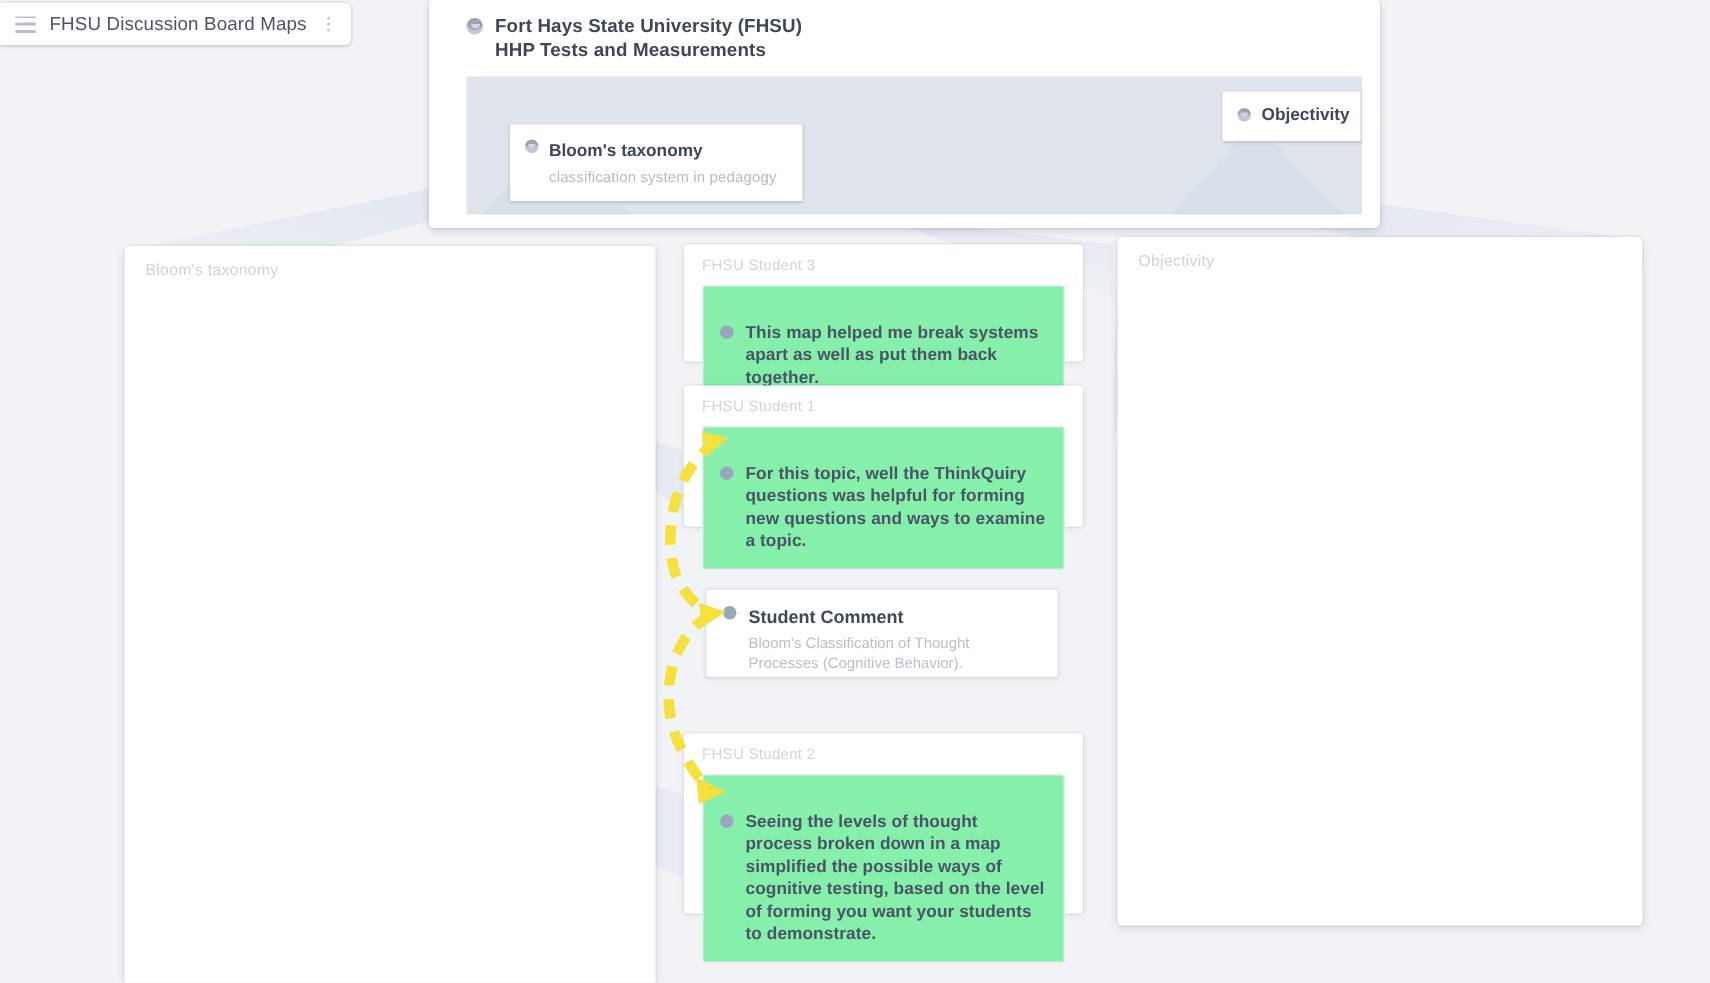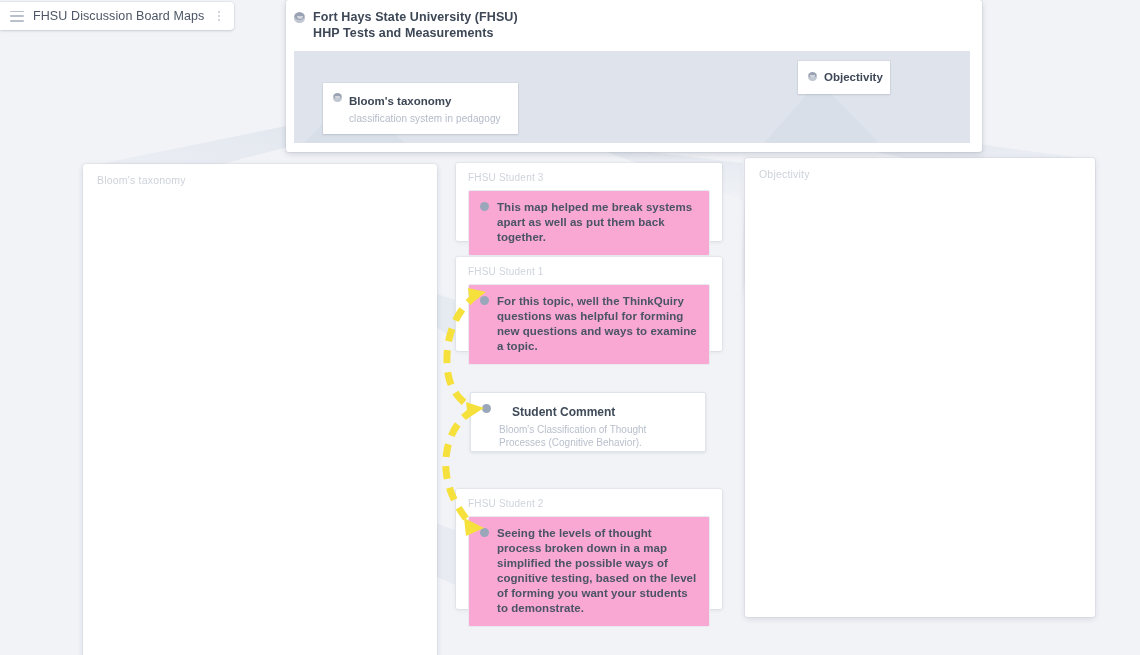--- a/index.html
+++ b/index.html
@@ -83,26 +83,26 @@
   }
   .node-dot.sm { width: 9px; height: 9px; }
   .node-dot.sm::after { left: 2px; top: 3px; width: 5px; height: 2.5px; }
   .node-dot.plain { background: #9aa7bb; box-shadow: none; }
   .node-dot.plain::after { display: none; }
 
   
   #master-card {
     position: absolute;
     left: 286px; top: 0px;
-    width: 696px; height: 152px;
+    width: 634px; height: 152px;
     background: #ffffff;
     border-radius: 3px;
     box-shadow: 0 2px 6px rgba(40,50,70,.17), 0 0 0 1px rgba(40,50,70,.05);
     z-index: 30;
-    padding: 10px 12px 12px 8px;
+    padding: 10px 12px 12px 25px;
   }
   #master-card .master-head {
     display: flex; align-items: flex-start; gap: 8px;
   }
   #master-card .master-title {
     font-size: 12.5px; font-weight: 700; color: #3d4756;
     line-height: 15.5px; letter-spacing: .1px;
   }
   #master-card .canvas {
     position: relative;
@@ -191,22 +191,22 @@
     z-index: 22;
   }
   .cmt-panel .cp-label {
     font-size: 10px; color: #cfd4dc; letter-spacing: .2px;
     padding: 9px 0 0 12px;
   }
   .cmt-box {
     margin: 7px 12px 12px 12px;
     border: 1px solid #e8eaef;
     border-radius: 2px;
-    background: #f9a8d4;
-    padding: 9px 12px 10px 11px;
+    background: #86efac;
+    padding: 24px 12px 10px 11px;
     display: flex; gap: 8px; align-items: flex-start;
   }
   .cmt-text {
     font-size: 11.5px; color: #4a5464; line-height: 15px; letter-spacing: .05px;
     font-weight: 600;
   }
   #cmt-s3 { left: 456px; top: 163px; width: 266px; height: 78px; }
   #cmt-s1 { left: 456px; top: 257px; width: 266px; height: 94px; }
   #cmt-s2 { left: 456px; top: 489px; width: 266px; height: 120px; }
 
@@ -215,21 +215,21 @@
     position: absolute;
     left: 470px; top: 392px; width: 236px; height: 60px;
     background: #fff;
     border: 1px solid #dfe3ea;
     border-radius: 2px;
     box-shadow: 0 1px 3px rgba(40,50,70,.10);
     padding: 9px 10px 0 11px;
     display: flex; gap: 8px; align-items: flex-start;
     z-index: 23;
   }
-  #cmt-node .cn-title { font-size: 12px; font-weight: 700; color: #3f4a59; line-height: 14px; margin-left: 13px; }
+  #cmt-node .cn-title { font-size: 12px; font-weight: 700; color: #3f4a59; line-height: 14px; }
   #cmt-node .cn-sub { font-size: 10px; color: #b9c0cc; line-height: 13px; margin-top: 3px; }
 
   
   #yellow-path { position: absolute; left: 430px; top: 270px; z-index: 24; pointer-events: none; }
 </style>
 </head>
 <body>
 
 <div id="stage">
 

